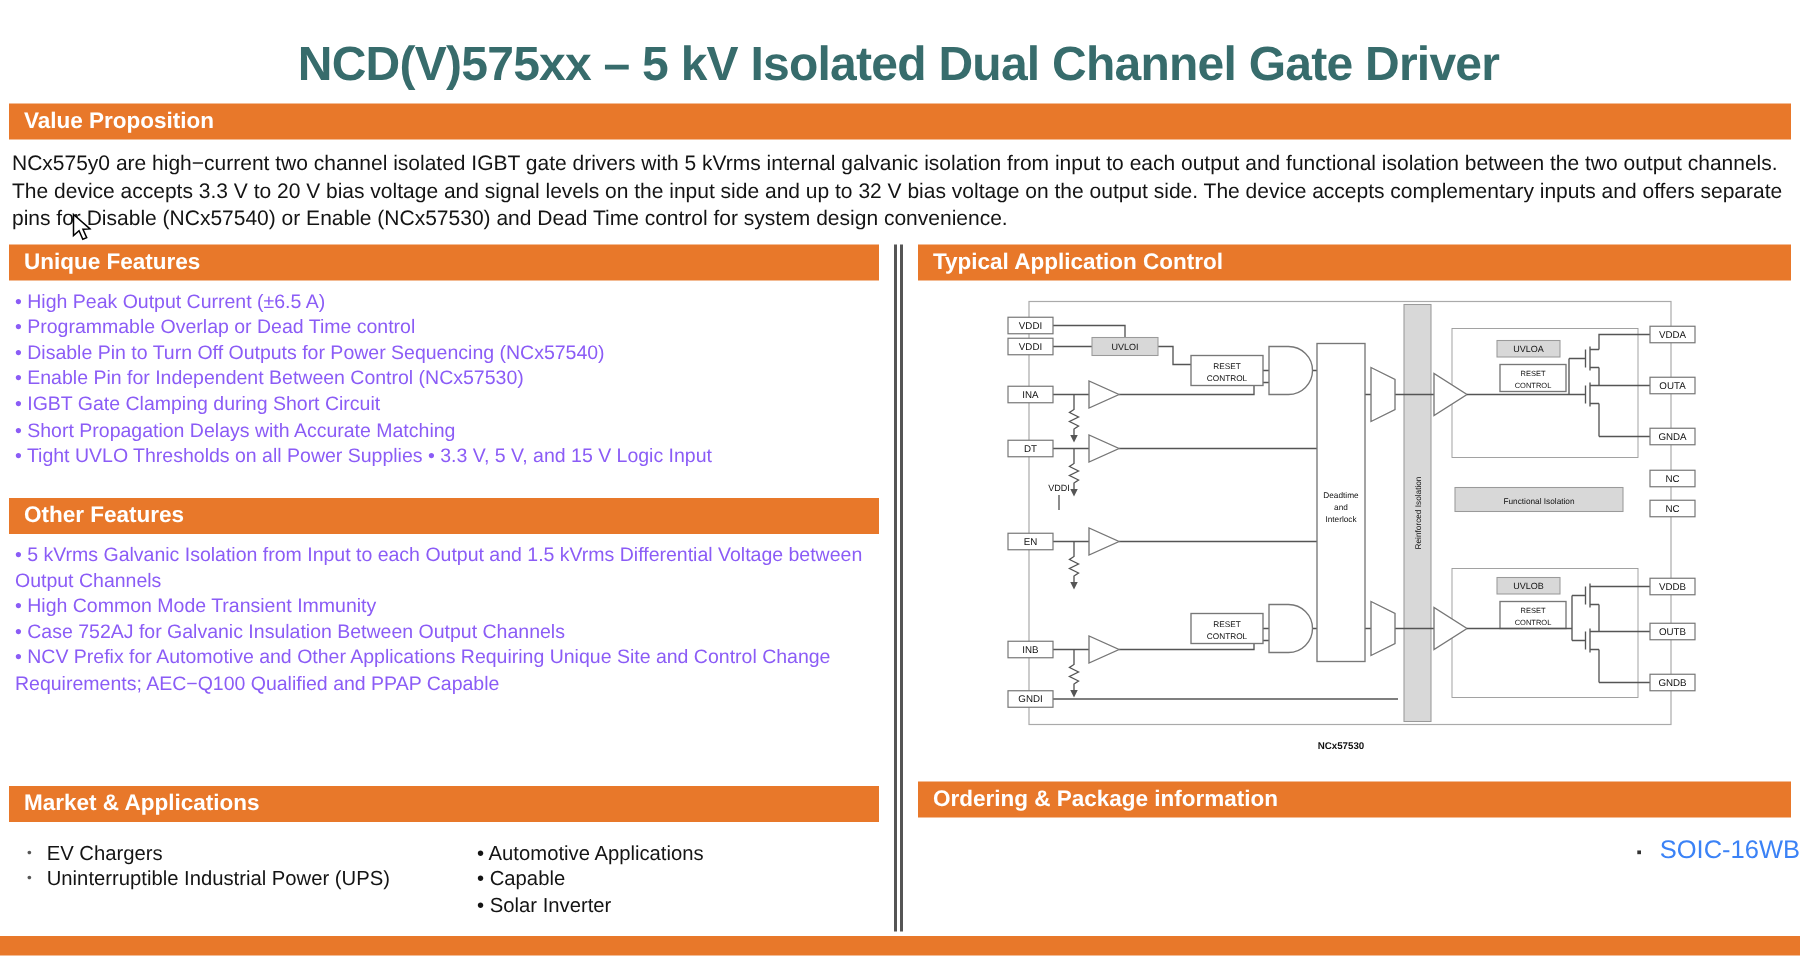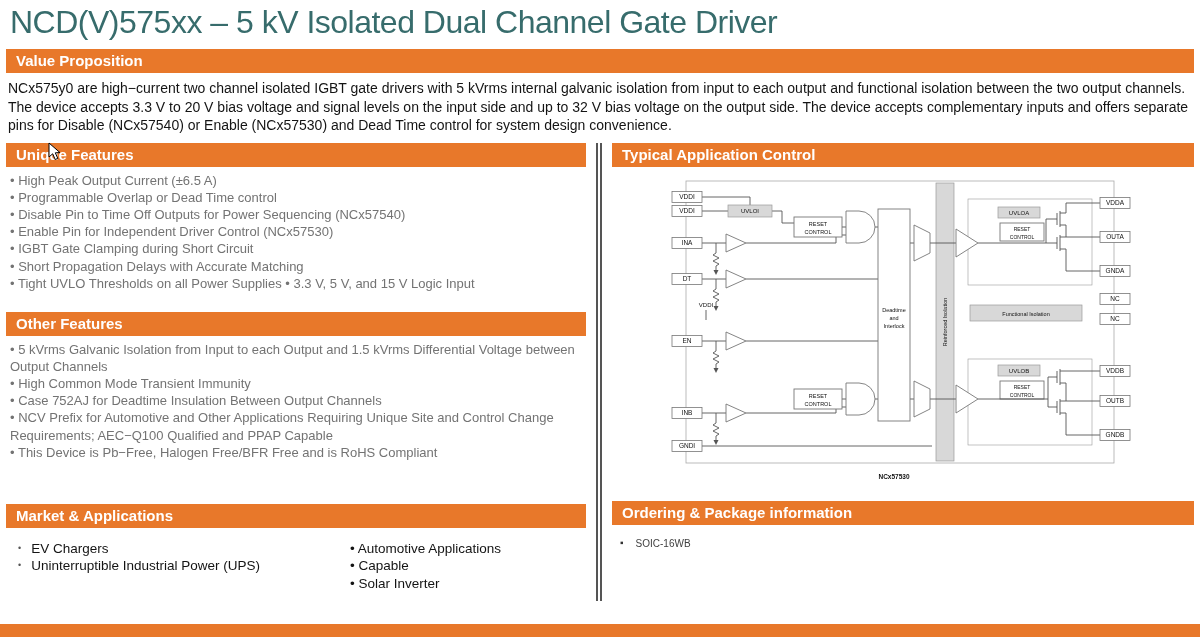--- a/index.html
+++ b/index.html
@@ -4,55 +4,55 @@
 <style>
   * { box-sizing: border-box; margin: 0; padding: 0; }
   html, body { width: 1200px; height: 639px; }
   body {
     font-family: "Liberation Sans", "DejaVu Sans", sans-serif;
     background: #ffffff; overflow: hidden; position: relative; color: #111;
   }
   .page { width: 1200px; height: 639px; position: relative; }
 
   .title {
-    font-size: 32px; font-weight: normal; color: #376C6C;
-    padding: 4px 12px 8px 10px; letter-spacing: -0.5px;
+    font-size: 32px; font-weight: bold; color: #376C6C;
+    padding: 24px 12px 8px 10px; letter-spacing: -0.5px; text-align: center;
   }
   .section-bar {
     background: #E8782A; color: #fff; font-weight: bold; font-size: 15px;
     padding: 3px 10px 16px; margin: 0 6px; height: 24px;
   }
   .vp-body {
     font-size: 14px; line-height: 1.33; color: #141414;
     margin: 6px 10px 8px 8px;
   }
 
   .columns { display: flex; margin-top: 0; height: 458px; }
   .col-left  { flex: 0 0 592px; }
   .divider   { flex: 0 0 6px; margin: 0 4px; border-left: 2px solid #555; border-right: 2px solid #555; }
   .col-right { flex: 1 1 auto; min-width: 0; }
 
   .feature-list { list-style: none; margin: 5px 10px 0 10px; }
-  .feature-list li { font-size: 13px; line-height: 1.32; color: #737373; }
+  .feature-list li { font-size: 13px; line-height: 1.32; color: #8b5cf6; }
   .feature-list li::before { content: "• "; }
   .uf-list { height: 140px; }
   .of-list { height: 163px; }
 
-  .market-cols { display: flex; margin: 12px 0 0 18px; gap: 32px; }
+  .market-cols { display: flex; margin: 12px 0 0 18px; }
   .market-list { list-style: none; }
   .market-col-1 { width: 300px; }
   .market-list li { font-size: 13.5px; line-height: 1.3; color: #141414; }
   .market-col-1 li::before { content: "•"; font-size: 9px; color: #555; margin-right: 10px; vertical-align: 2px; }
   .market-col-2 li::before { content: "• "; }
 
   .circuit-wrap { height: 328px; }
   .circuit-wrap svg { display: block; margin: 6px auto 0; }
 
   .ordering-list { list-style: none; margin: 12px 0 0 14px; }
-  .ordering-list li { font-size: 10px; color: #404040; }
+  .ordering-list li { font-size: 17px; color: #3b82f6; text-align: right; }
   .ordering-list li::before { content: "▪"; font-size: 10px; color: #333; margin-right: 12px; vertical-align: 1px; }
 
   .bottom-bar { position: absolute; left: 0; right: 0; bottom: 2px; height: 13px; background: #E8782A; }
 
   .cursor { position: absolute; left: 48px; top: 142px; width: 13px; height: 19px; }
 
   
   .wire { fill: none; stroke: #555; stroke-width: 0.9; }
   .box { fill: #fff; stroke: #777; stroke-width: 0.9; }
   .gray-box { fill: #d8d8d8; stroke: #9a9a9a; stroke-width: 0.7; }
@@ -80,34 +80,33 @@
     <path d="M1,1 L1,15 L4.7,11.8 L7.2,17.5 L9.8,16.4 L7.3,10.8 L12,10.6 Z" fill="#fff" stroke="#000" stroke-width="1"></path>
   </svg>
 
   <div class="columns">
 
     <div class="col-left">
       <div class="section-bar">Unique Features</div>
       <ul class="feature-list uf-list">
           <li>High Peak Output Current (±6.5 A)</li>
           <li>Programmable Overlap or Dead Time control</li>
-          <li>Disable Pin to Time Off Outputs for Power Sequencing (NCx57540)</li>
-          <li>Enable Pin for Independent Driver Control (NCx57530)</li>
+          <li>Disable Pin to Turn Off Outputs for Power Sequencing (NCx57540)</li>
+          <li>Enable Pin for Independent Between Control (NCx57530)</li>
           <li>IGBT Gate Clamping during Short Circuit</li>
           <li>Short Propagation Delays with Accurate Matching</li>
           <li>Tight UVLO Thresholds on all Power Supplies • 3.3 V, 5 V, and 15 V Logic Input</li>
         </ul>
 
       <div class="section-bar">Other Features</div>
       <ul class="feature-list of-list">
           <li>5 kVrms Galvanic Isolation from Input to each Output and 1.5 kVrms Differential Voltage between Output Channels</li>
           <li>High Common Mode Transient Immunity</li>
-          <li>Case 752AJ for Deadtime Insulation Between Output Channels</li>
+          <li>Case 752AJ for Galvanic Insulation Between Output Channels</li>
           <li>NCV Prefix for Automotive and Other Applications Requiring Unique Site and Control Change Requirements; AEC−Q100 Qualified and PPAP Capable</li>
-          <li>This Device is Pb−Free, Halogen Free/BFR Free and is RoHS Compliant</li>
         </ul>
 
       <div class="section-bar">Market &amp; Applications</div>
       <div class="market-cols">
         <ul class="market-list market-col-1">
             <li>EV Chargers</li>
             <li>Uninterruptible Industrial Power (UPS)</li>
           </ul>
         <ul class="market-list market-col-2">
             <li>Automotive Applications</li>

